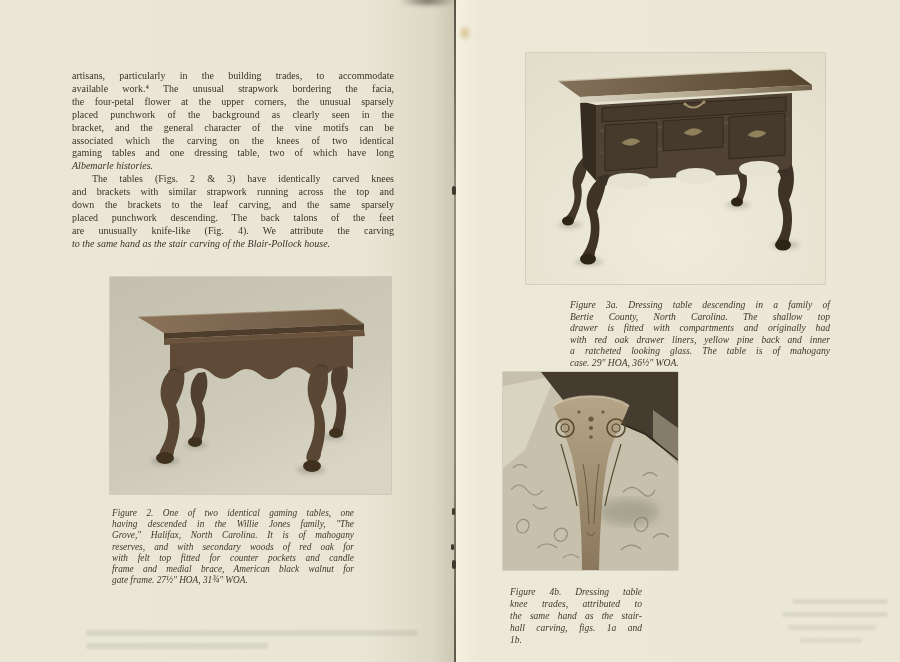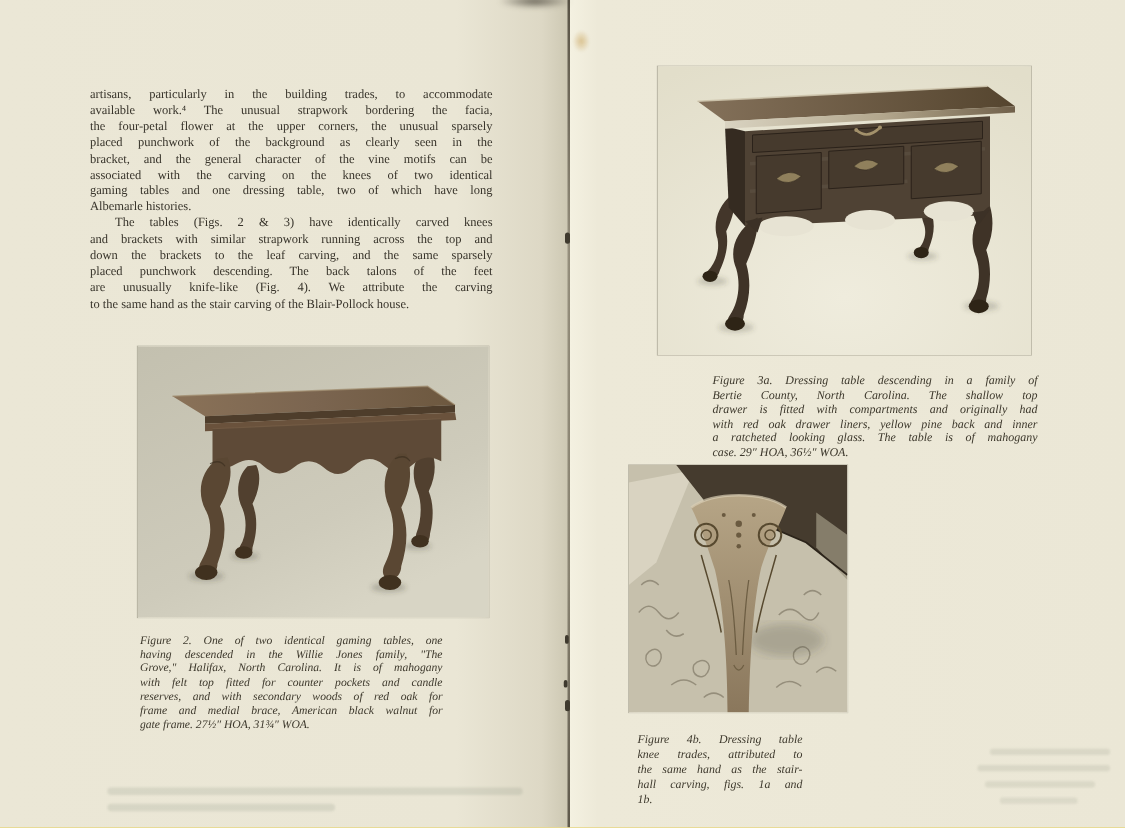--- a/index.html
+++ b/index.html
@@ -1,17 +1,17 @@
 <!DOCTYPE html>
 <html><head>
 <meta charset="utf-8">
 <style>
   html,body{margin:0;padding:0;background:#d8d4c3;}
   .scan{position:relative;width:900px;height:662px;overflow:hidden;
-        background:#fde047;font-family:"Liberation Serif","DejaVu Serif",serif;}
+        background:#84cc16;font-family:"Liberation Serif","DejaVu Serif",serif;}
 
   
   .page-left{position:absolute;left:0;top:0;width:456px;height:662px;
     background:linear-gradient(to right,#ebe7d6 0%,#eae6d5 80%,#ddd8c5 95%,#cdc8b3 99.6%,#b7b19c 100%);}
   .page-right{position:absolute;left:456px;top:0;width:444px;height:662px;
     background:linear-gradient(to right,#f4f1e1 0%,#ede9d8 5%,#ebe7d6 100%);}
   .spine-line{position:absolute;left:454px;top:0;width:2px;height:662px;
     background:linear-gradient(to bottom,rgba(70,64,52,.85),rgba(110,103,87,.55) 30%,rgba(100,94,78,.6) 70%,rgba(70,64,52,.8));}
   .spine-smudge{position:absolute;left:398px;top:-5px;width:60px;height:12px;border-radius:50%;
     background:radial-gradient(ellipse,rgba(55,50,40,.7),rgba(55,50,40,0) 70%);filter:blur(2px);}
@@ -20,21 +20,21 @@
   .fleck{position:absolute;background:#3f3a2e;border-radius:2px;filter:blur(.4px);}
   .fleck.f1{left:452px;top:186px;width:4px;height:9px;}
   .fleck.f2{left:452px;top:508px;width:3px;height:7px;}
   .fleck.f3{left:451px;top:544px;width:3px;height:6px;}
   .fleck.f4{left:452px;top:560px;width:4px;height:9px;}
 
   
   .body-text{position:absolute;left:72px;top:70px;width:322px;
     font-size:10px;line-height:12.9px;color:#37332a;}
   .lines .line{text-align:justify;text-align-last:justify;}
-  .lines .line:last-child{text-align-last:left;}
+  .lines .line:last-child{text-align-last:left;font-style:italic;}
 
   .caption{position:absolute;font-style:italic;color:#3d382c;}
   .caption-fig2{left:112px;top:508px;width:242px;font-size:9.3px;line-height:11.2px;}
   .caption-fig3a{left:570px;top:299px;width:260px;font-size:9.6px;line-height:11.6px;}
   .caption-fig3b{left:510px;top:586px;width:132px;font-size:9.5px;line-height:12px;}
 
   
   .photo{position:absolute;overflow:hidden;box-shadow:0 0 0 .5px rgba(90,85,70,.35), inset 0 0 10px rgba(60,55,45,.12);}
   .photo-gaming{left:110px;top:277px;width:281px;height:217px;}
   .photo-dressing{left:526px;top:53px;width:299px;height:231px;}
@@ -56,21 +56,21 @@
 <div class="scan">
 
   <div class="page-left">
     <div class="body-text">
       <div class="lines">
           <div class="line">artisans, particularly in the building trades, to accommodate</div>
           <div class="line">available work.⁴ The unusual strapwork bordering the facia,</div>
           <div class="line">the four-petal flower at the upper corners, the unusual sparsely</div>
           <div class="line">placed punchwork of the background as clearly seen in the</div>
           <div class="line">bracket, and the general character of the vine motifs can be</div>
-          <div class="line">associated with the carving on the knees of two identical</div>
+          <div class="line">associated which the carving on the knees of two identical</div>
           <div class="line">gaming tables and one dressing table, two of which have long</div>
           <div class="line">Albemarle histories.</div>
         </div>
       <div class="lines">
           <div class="line">  The tables (Figs. 2 &amp; 3) have identically carved knees</div>
           <div class="line">and brackets with similar strapwork running across the top and</div>
           <div class="line">down the brackets to the leaf carving, and the same sparsely</div>
           <div class="line">placed punchwork descending. The back talons of the feet</div>
           <div class="line">are unusually knife-like (Fig. 4). We attribute the carving</div>
           <div class="line">to the same hand as the stair carving of the Blair-Pollock house.</div>
@@ -123,22 +123,22 @@
       <ellipse cx="202" cy="189" rx="9" ry="6" fill="#40311f"></ellipse>
 
       <path d="M58,94 q8,-4 12,2 M206,90 q8,-4 12,2" stroke="#3c2f1f" stroke-width="1" fill="none" opacity=".7"></path>
     </svg>
   </div>
 
   <div class="caption caption-fig2 lines">
       <div class="line">Figure 2. One of two identical gaming tables, one</div>
       <div class="line">having descended in the Willie Jones family, "The</div>
       <div class="line">Grove," Halifax, North Carolina. It is of mahogany</div>
+      <div class="line">reserves, and with secondary woods of red oak for</div>
       <div class="line">with felt top fitted for counter pockets and candle</div>
-      <div class="line">reserves, and with secondary woods of red oak for</div>
       <div class="line">frame and medial brace, American black walnut for</div>
       <div class="line">gate frame. 27½″ HOA, 31¾″ WOA.</div>
     </div>
 
   <div class="page-right"></div>
 
   <div class="photo photo-dressing">
     <svg width="299" height="231" viewBox="0 0 299 231" xmlns="http://www.w3.org/2000/svg">
       <defs>
         <radialGradient id="p2bg" cx="0.5" cy="0.8" r="0.9">

